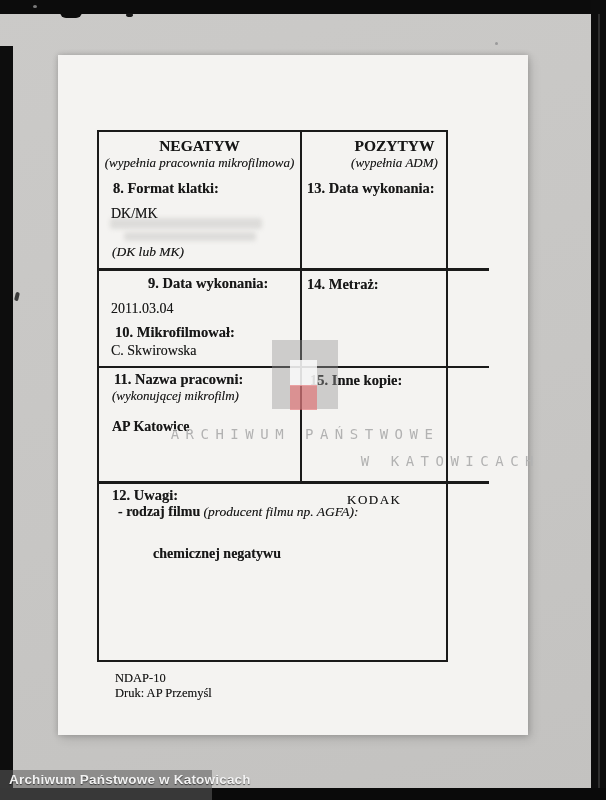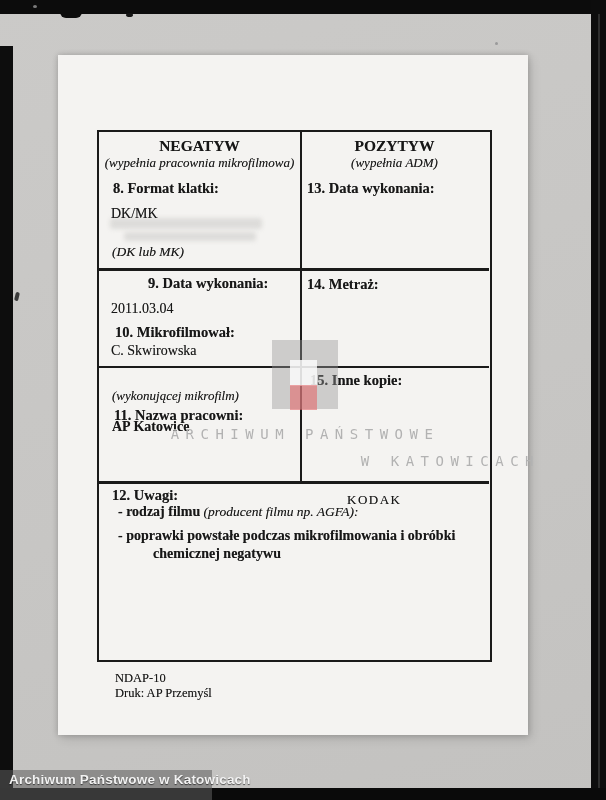--- a/index.html
+++ b/index.html
@@ -21,21 +21,21 @@
   .speck-2{left:495px;top:42px;width:3px;height:3px;background:#9a9a9a;border-radius:50%;}
   
   .paper{
     left:58px;top:55px;width:470px;height:680px;background:#f4f3f1;
     box-shadow:0 0 6px rgba(0,0,0,.20), 3px 4px 10px rgba(0,0,0,.12);
   }
   .ghost{filter:blur(2.2px);background:#dddcda;border-radius:3px;}
   .ghost-1{left:52px;top:163px;width:152px;height:11px;}
   .ghost-2{left:66px;top:177px;width:132px;height:9px;}
   
-  .form-table{left:39px;top:75px;width:395px;height:532px;border:2.5px solid #1a1a1a;box-sizing:border-box;}
+  .form-table{left:39px;top:75px;width:351px;height:532px;border:2.5px solid #1a1a1a;box-sizing:border-box;}
   .hline{left:0;width:390px;background:#1a1a1a;}
   .hline-1{top:136px;height:3px;}
   .hline-2{top:234px;height:2px;}
   .hline-3{top:349px;height:2.5px;}
   .vline{left:201px;top:0;width:2px;height:351px;background:#1a1a1a;}
   .t{line-height:1.15;text-shadow:0 0 .5px rgba(20,20,20,.45);white-space:nowrap;}
   .bold{font-weight:700;}
   .ital{font-style:italic;}
   .ctr{text-align:center;}
   .fs-title{font-size:15.5px;}
@@ -51,21 +51,21 @@
   .poz-sub{left:201px;top:24px;width:189px;}
   .f8-label{left:14px;top:48px;}
   .f8-value{left:12px;top:74px;}
   .f8-hint{left:13px;top:112px;}
   .f13-label{left:208px;top:48px;}
   .f9-label{left:13px;top:143px;margin-left:36px;}
   .f9-value{left:12px;top:169px;}
   .f10-label{left:16px;top:192px;}
   .f10-value{left:12px;top:211px;}
   .f14-label{left:208px;top:144px;}
-  .f11-label{left:15px;top:239px;margin-top:36px;}
+  .f11-label{left:15px;top:239px;}
   .f11-sub{left:13px;top:257px;}
   .f11-value{left:13px;top:287px;font-weight:700;}
   .f15-label{left:211px;top:240px;}
   .f12-label{left:13px;top:355px;}
   .f12-item1{left:19px;top:372px;}
   .f12-kodak{left:248px;top:361px;font-size:13px;letter-spacing:1.5px;}
   .f12-item2a{left:19px;top:396px;}
   .f12-item2b{left:30px;top:414px;margin-left:24px;}
   
   .wm-logo-gray{left:214px;top:285px;width:66px;height:69px;background:rgba(150,150,150,.42);}
@@ -129,21 +129,20 @@
       <div class="abs t bold fs-label f14-label">14. Metraż:</div>
 
       <div class="abs t bold fs-label f11-label">11. Nazwa pracowni:</div>
       <div class="abs t ital fs-sub f11-sub">(wykonującej mikrofilm)</div>
       <div class="abs t fs-val f11-value">AP Katowice</div>
       <div class="abs t bold fs-label f15-label">15. Inne kopie:</div>
 
       <div class="abs t bold fs-label f12-label">12. Uwagi:</div>
       <div class="abs t fs-val f12-item1"><span class="bold">- rodzaj filmu</span><span class="ital fs-hint"> (producent filmu np. AGFA):</span></div>
       <div class="abs t fs-val f12-kodak">KODAK</div>
-      <div class="abs t bold fs-val f12-item2a">- poprawki powstałe podczas mikrofilmowania i obróbki</div>
       <div class="abs t bold fs-val f12-item2b">chemicznej negatywu</div>
     </div>
 
     <div class="abs wm-logo-gray"></div>
     <div class="abs wm-logo-white"></div>
     <div class="abs wm-logo-red"></div>
     <div class="abs wm-text wm-line1">ARCHIWUM PAŃSTWOWE</div>
     <div class="abs wm-text wm-line2">W KATOWICACH</div>
 
     <div class="abs t fs-foot foot-1">NDAP-10</div>

